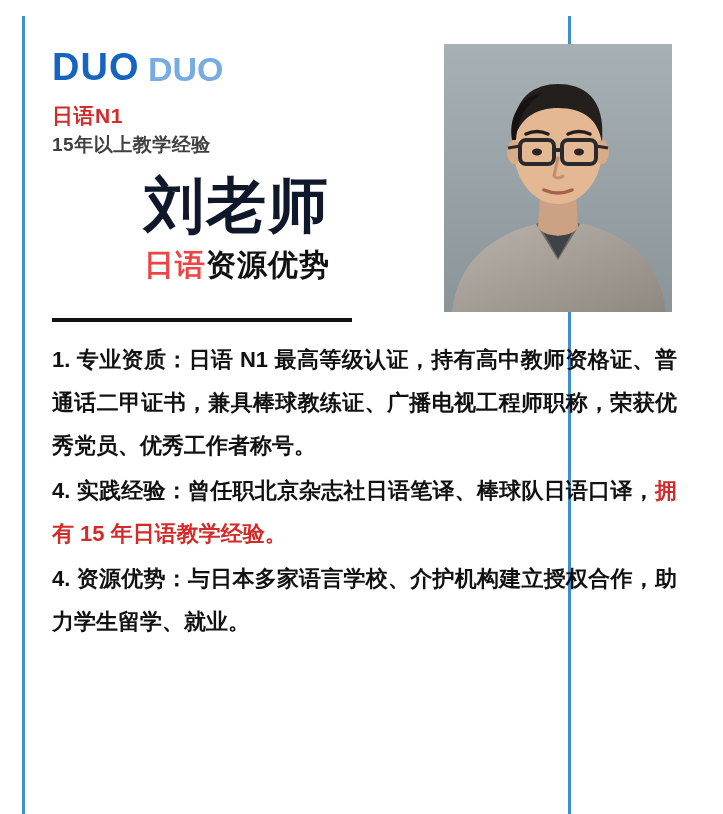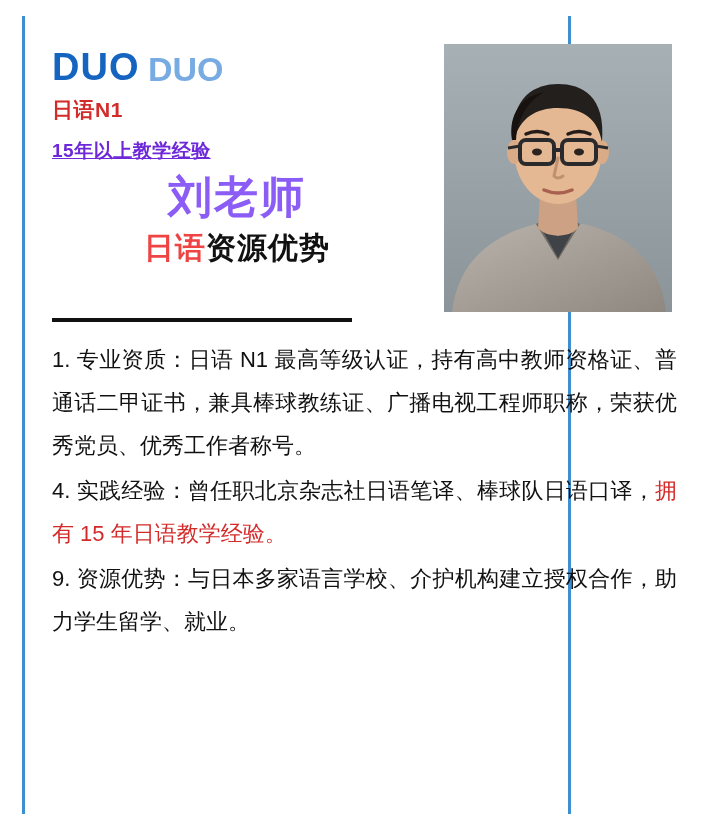--- a/index.html
+++ b/index.html
@@ -68,45 +68,44 @@
     position: absolute;
     left: 96px; top: 4px;
     font-size: 34px;
     font-weight: bold;
     letter-spacing: 0px;
     color: #4a90d9;
     opacity: 0.75;
     font-family: "Liberation Sans", sans-serif;
   }
   .brand-sub1 {
-    margin-top: 6px;
+    margin-top: 12px;
     font-size: 21px;
     font-weight: bold;
     color: #d32a2a;
     letter-spacing: 0.5px;
   }
   .brand-sub2 {
-    margin-top: 14px;
+    margin-top: 2px;
     font-size: 19px;
     font-weight: bold;
-    color: #6d28d9;
+    color: #404040;
     letter-spacing: 0.5px;
-    text-decoration: underline;
   }
   .name-block {
     position: absolute;
     left: 0;
     top: 140px;
     width: 370px;
     text-align: center;
   }
   .teacher-name {
-    font-size: 44px;
-    font-weight: bold;
-    color: #8b5cf6;
+    font-size: 60px;
+    font-weight: bold;
+    color: #0f172a;
     letter-spacing: 2px;
     line-height: 1.05;
   }
   .teacher-role {
     margin-top: 8px;
     font-size: 30px;
     font-weight: bold;
     color: #111111;
     letter-spacing: 1px;
   }
@@ -139,20 +138,21 @@
     top: 322px;
     width: 625px;
     font-size: 22px;
     line-height: 43px;
     color: #111111;
     font-family: "Liberation Sans", "DejaVu Sans", sans-serif;
   }
   .para {
     margin: 0 0 2px 0;
     text-align: justify;
+    font-weight: bold;
   }
   .red {
     color: #d32a2a;
   }
 </style>
 </head>
 <body>
 
 <div class="poster">
 
@@ -225,16 +225,16 @@
       </div>
 
     </div>
   </div>
 
   <div class="rule"></div>
 
   <div class="body-text">
     <p class="para"><span>1. 专业资质：日语 N1 最高等级认证，持有高中教师资格证、普通话二甲证书，兼具棒球教练证、广播电视工程师职称，荣获优秀党员、优秀工作者称号。</span></p>
     <p class="para"><span>4. 实践经验：曾任职北京杂志社日语笔译、棒球队日语口译，</span><span class="red">拥有 15 年日语教学经验。</span></p>
-    <p class="para"><span>9. 资源优势：与日本多家语言学校、介护机构建立授权合作，助力学生留学、就业。</span></p>
+    <p class="para"><span>4. 资源优势：与日本多家语言学校、介护机构建立授权合作，助力学生留学、就业。</span></p>
   </div>
 
 </div>
 
 </body></html>

